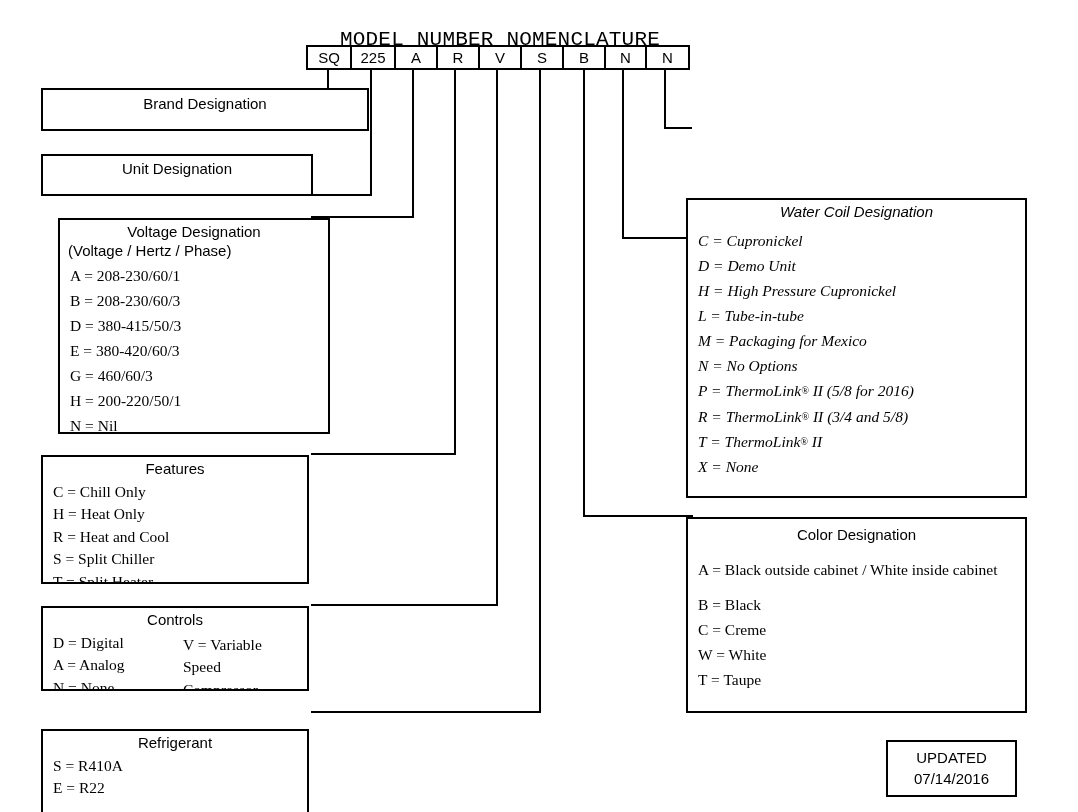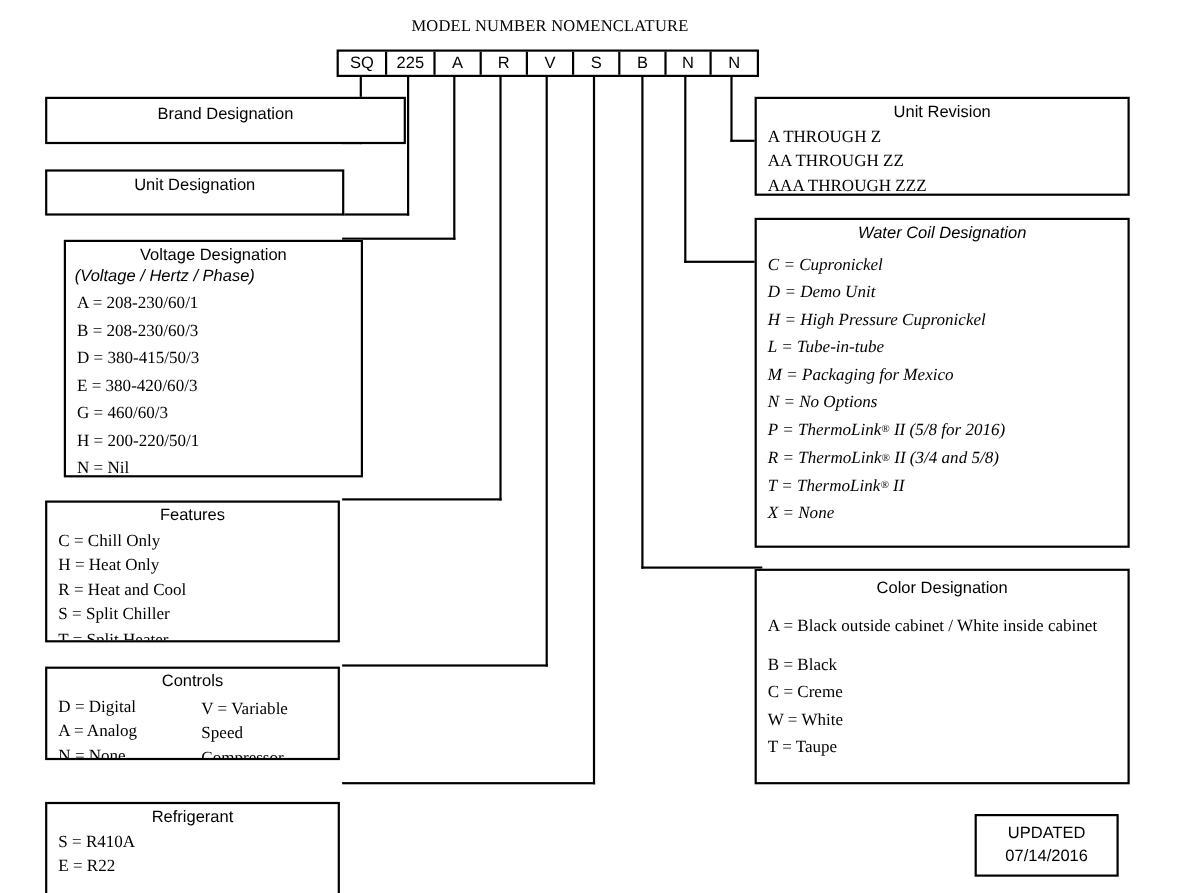--- a/index.html
+++ b/index.html
@@ -11,25 +11,25 @@
     width: 1078px;
     height: 812px;
     background: #ffffff;
     overflow: hidden;
     font-family: "Liberation Serif", serif;
     color: #000000;
   }
   
   #title {
     position: absolute;
-    left: 0; top: 16px;
+    left: 0; top: 28px;
     width: 1000px;
     text-align: center;
-    font-family: Liberation Serif, serif;
-    font-size: 15px;
+    font-family: Liberation Mono, monospace;
+    font-size: 21px;
     letter-spacing: .2px;
     white-space: nowrap;
   }
   
   #code-row {
     position: absolute;
     left: 306px; top: 45px;
     height: 25px;
     display: flex;
     border: 2px solid #000;
@@ -61,21 +61,20 @@
     text-align: center;
     line-height: 1.25;
     padding-top: 3px;
   }
   .box-subtitle {
     font-family: "Liberation Sans", sans-serif;
     font-size: 15px;
     text-align: left;
     line-height: 1.25;
     padding-left: 8px;
-    font-style: italic;
   }
   .plain-title {
     font-family: "Liberation Sans", sans-serif;
     font-size: 15px;
     text-align: center;
     line-height: 1.2;
   }
   ul.items {
     list-style: none;
     margin: 0;
@@ -221,28 +220,20 @@
   </div>
 
   <div class="box" style="left:41px; top:713px; width:268px; height:105px;margin-top:16px;">
     <div class="box-title">Refrigerant</div>
     <ul class="items tight">
       <li>S = R410A</li>
       <li>E = R22</li>
     </ul>
   </div>
 
-  <div class="box" style="left:686px; top:88px; width:341px; height:90px;">
-    <div class="box-title">Unit Revision</div>
-    <ul class="items tight">
-      <li>A THROUGH Z</li>
-      <li>AA THROUGH ZZ</li>
-      <li>AAA THROUGH ZZZ</li>
-    </ul>
-  </div>
 
   <div class="box" style="left:686px; top:198px; width:341px; height:300px;font-style:italic;">
     <div class="box-title">Water Coil Designation</div>
     <ul class="items loose" style="padding-top:6px;">
       <li>C = Cupronickel</li>
       <li>D = Demo Unit</li>
       <li>H = High Pressure Cupronickel</li>
       <li>L = Tube-in-tube</li>
       <li>M = Packaging for Mexico</li>
       <li>N = No Options</li>

